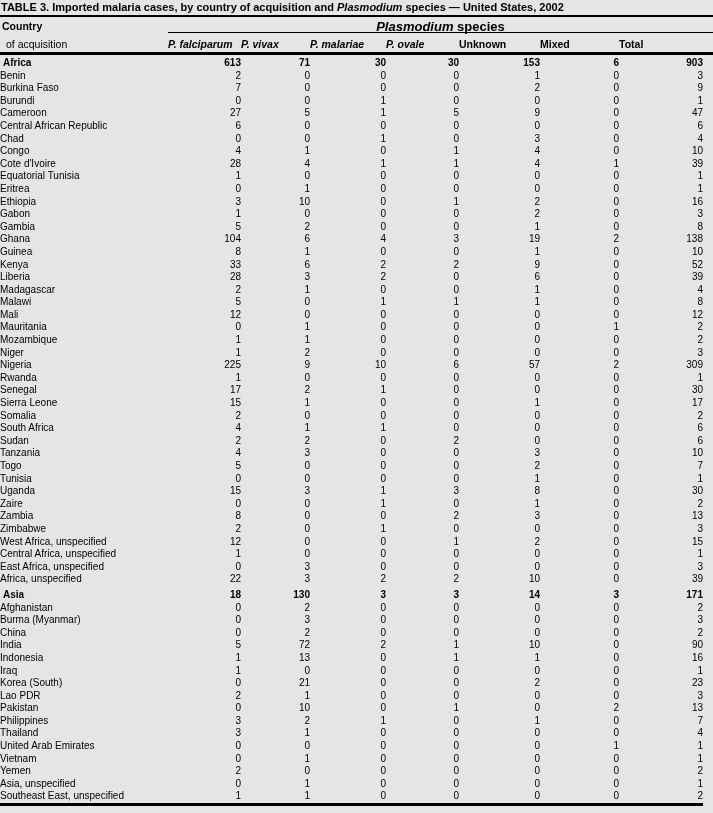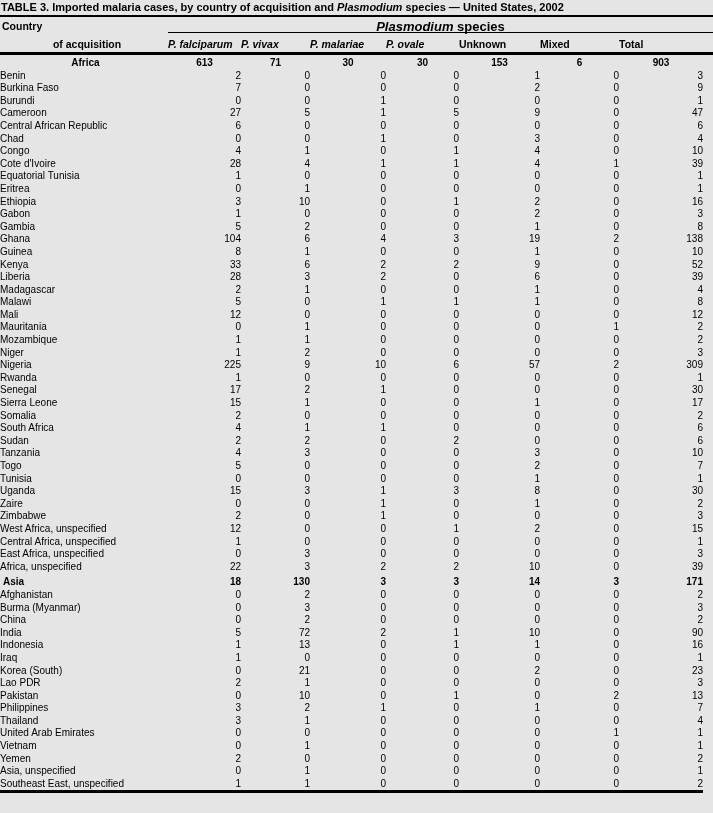--- a/index.html
+++ b/index.html
@@ -28,21 +28,21 @@
     font-size:10.5px; font-weight:bold; padding:3px 0 0 2px; white-space:nowrap;
   }
   .h-spanner {
     flex:1; text-align:center; font-size:13px; font-weight:bold;
     border-bottom:1px solid #000; padding-top:2px; white-space:nowrap;
   }
   .h-spanner .it { font-style:italic; }
   .thead-row2 { display:flex; height:17px; align-items:flex-end; padding-bottom:2px; }
   .h-country2 {
     width:168px; box-sizing:border-box;
-    font-size:10.5px; font-weight:bold; padding-left:6px; white-space:nowrap;text-align:center;
+    font-size:10.5px; font-weight:normal; padding-left:6px; white-space:nowrap;
   }
   .h-col {
     box-sizing:border-box; padding-right:3px;
     font-size:10.5px; font-weight:bold; white-space:nowrap;
   }
   .h-col.italic { font-style:italic; }
 
   
   table.data {
     width:703px; border-collapse:collapse; table-layout:fixed;
@@ -51,21 +51,21 @@
   }
   table.data td {
     padding:0; height:12.6px; line-height:12.6px;
     white-space:nowrap; overflow:hidden; vertical-align:bottom;
   }
   td.label { padding-left:13px; }
   td.num { text-align:right; padding-right:8px; }
   tr.region td { font-weight:bold; }
   tr.region td.label { padding-left:3px; }
   tr.gap td { padding-top:3px; }
-  tbody tr:first-child td { padding-top:2px;text-align:center; }
+  tbody tr:first-child td { padding-top:2px; }
 </style>
 </head>
 <body>
 
 <div class="page">
 
   <div class="title">
     <span>TABLE 3. Imported malaria cases, by country of acquisition and </span><span class="it">Plasmodium</span><span> species — United States, 2002</span>
   </div>
 
@@ -456,20 +456,30 @@
           <td class="label">Zaire</td>
           <td class="num">0</td>
           <td class="num">0</td>
           <td class="num">1</td>
           <td class="num">0</td>
           <td class="num">1</td>
           <td class="num">0</td>
           <td class="num">2</td>
         </tr>
         <tr class="country">
+          <td class="label">Zambia</td>
+          <td class="num">8</td>
+          <td class="num">0</td>
+          <td class="num">0</td>
+          <td class="num">2</td>
+          <td class="num">3</td>
+          <td class="num">0</td>
+          <td class="num">13</td>
+        </tr>
+        <tr class="country">
           <td class="label">Zimbabwe</td>
           <td class="num">2</td>
           <td class="num">0</td>
           <td class="num">1</td>
           <td class="num">0</td>
           <td class="num">0</td>
           <td class="num">0</td>
           <td class="num">3</td>
         </tr>
         <tr class="country">

